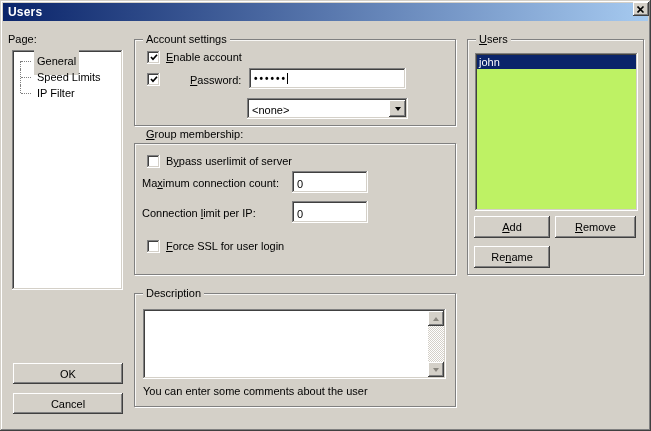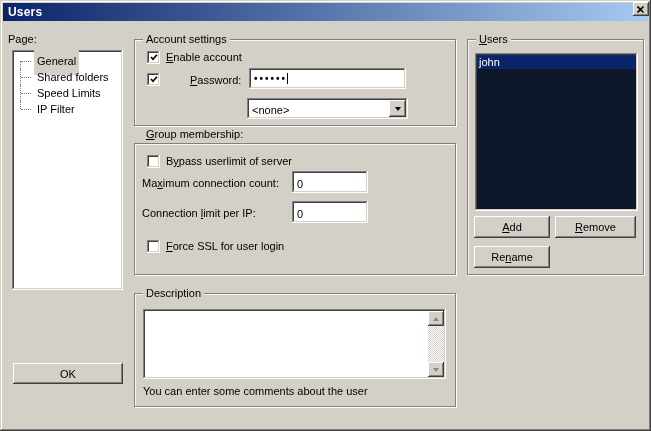--- a/index.html
+++ b/index.html
@@ -78,21 +78,21 @@
   .arrow-down-black{width:0;height:0;border:3px solid transparent;border-top:4px solid #000;margin-top:4px;}
   .tree{position:absolute;left:12px;top:50px;width:111px;height:240px;padding-top:3px;}
   .tree-row{display:flex;align-items:center;height:16px;}
   .tree-connector{position:relative;width:22px;height:16px;flex:0 0 22px;}
   .tree-connector::before{content:"";position:absolute;left:8px;top:0;bottom:0;border-left:1px dotted #808080;}
   .tree-connector.first::before{top:50%;}
   .tree-connector.last::before{bottom:50%;}
   .tree-connector::after{content:"";position:absolute;left:9px;width:10px;top:50%;border-top:1px dotted #808080;}
   .tree-label{padding:8px 3px;white-space:nowrap;}
   .tree-label.sel{background:var(--tree_inactive_selection);}
-  .listbox{position:absolute;background:#0f172a;
+  .listbox{position:absolute;background:#bef264;
     box-shadow: inset -1px -1px 0 #ffffff, inset 1px 1px 0 #808080,
                 inset -2px -2px 0 var(--face), inset 2px 2px 0 #404040;
     padding:2px;overflow:hidden;}
   .list-item{height:14px;line-height:14px;padding-left:2px;}
   .list-item.selected{background:var(--selection_bg);color:var(--selection_fg);}
   .textarea{position:absolute;background:#fff;
     box-shadow: inset -1px -1px 0 #ffffff, inset 1px 1px 0 #808080,
                 inset -2px -2px 0 var(--face), inset 2px 2px 0 #404040;}
   .scrollbar{position:absolute;top:2px;right:2px;bottom:2px;width:16px;display:flex;flex-direction:column;}
   .scroll-btn{height:15px;background:var(--face);
@@ -123,33 +123,30 @@
 
   <div class="label" style="left:8px;top:33px;">Page:</div>
 
   <div class="tree sunken">
     <div class="tree-row">
       <span class="tree-connector first"></span>
       <span class="tree-label sel">General</span>
     </div>
     <div class="tree-row">
       <span class="tree-connector"></span>
-      <span class="tree-label">Shared folders</span>
-    </div>
-    <div class="tree-row">
-      <span class="tree-connector"></span>
       <span class="tree-label">Speed Limits</span>
     </div>
     <div class="tree-row">
       <span class="tree-connector last"></span>
       <span class="tree-label">IP Filter</span>
     </div>
   </div>
 
   <button class="btn" style="left:13px;top:363px;width:110px;height:21px;">OK</button>
+  <button class="btn" style="left:13px;top:393px;width:110px;height:21px;">Cancel</button>
 
   <div class="groupbox" style="left:134px;top:39px;width:322px;height:87px;">
     <span class="group-title">Account settings</span>
 
     <span class="checkbox" style="left:12px;top:11px;">
       <svg width="8" height="7" viewBox="0 0 8 7">
           <polyline points="1,3 3,5.2 7,0.8" stroke="#000" stroke-width="1.7" fill="none"></polyline>
         </svg>
     </span>
     <span class="label" style="left:31px;top:11px;"><u>E</u>nable account</span>

